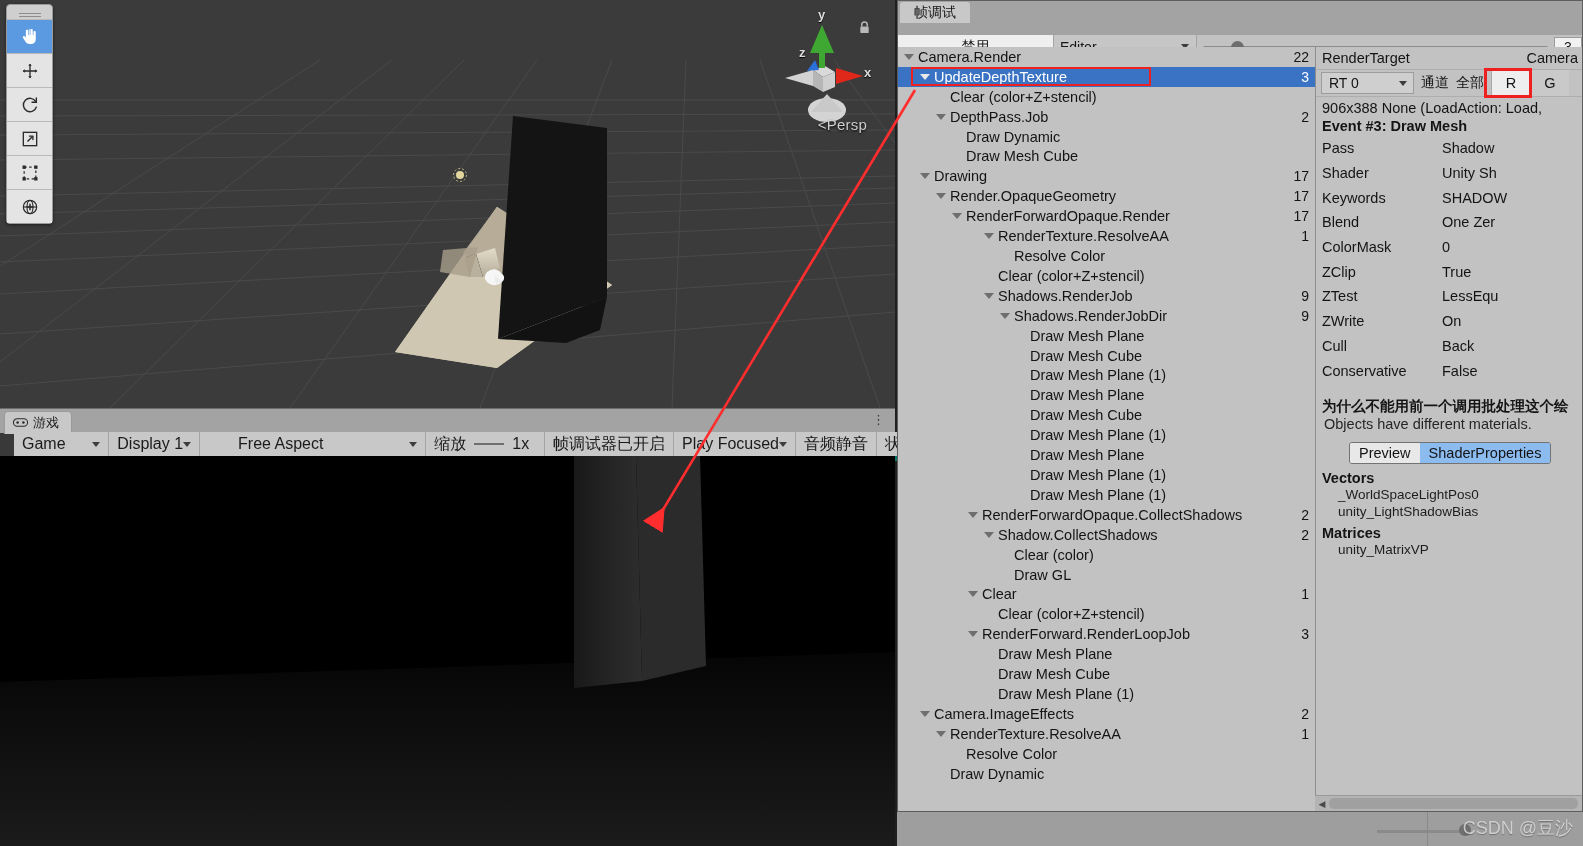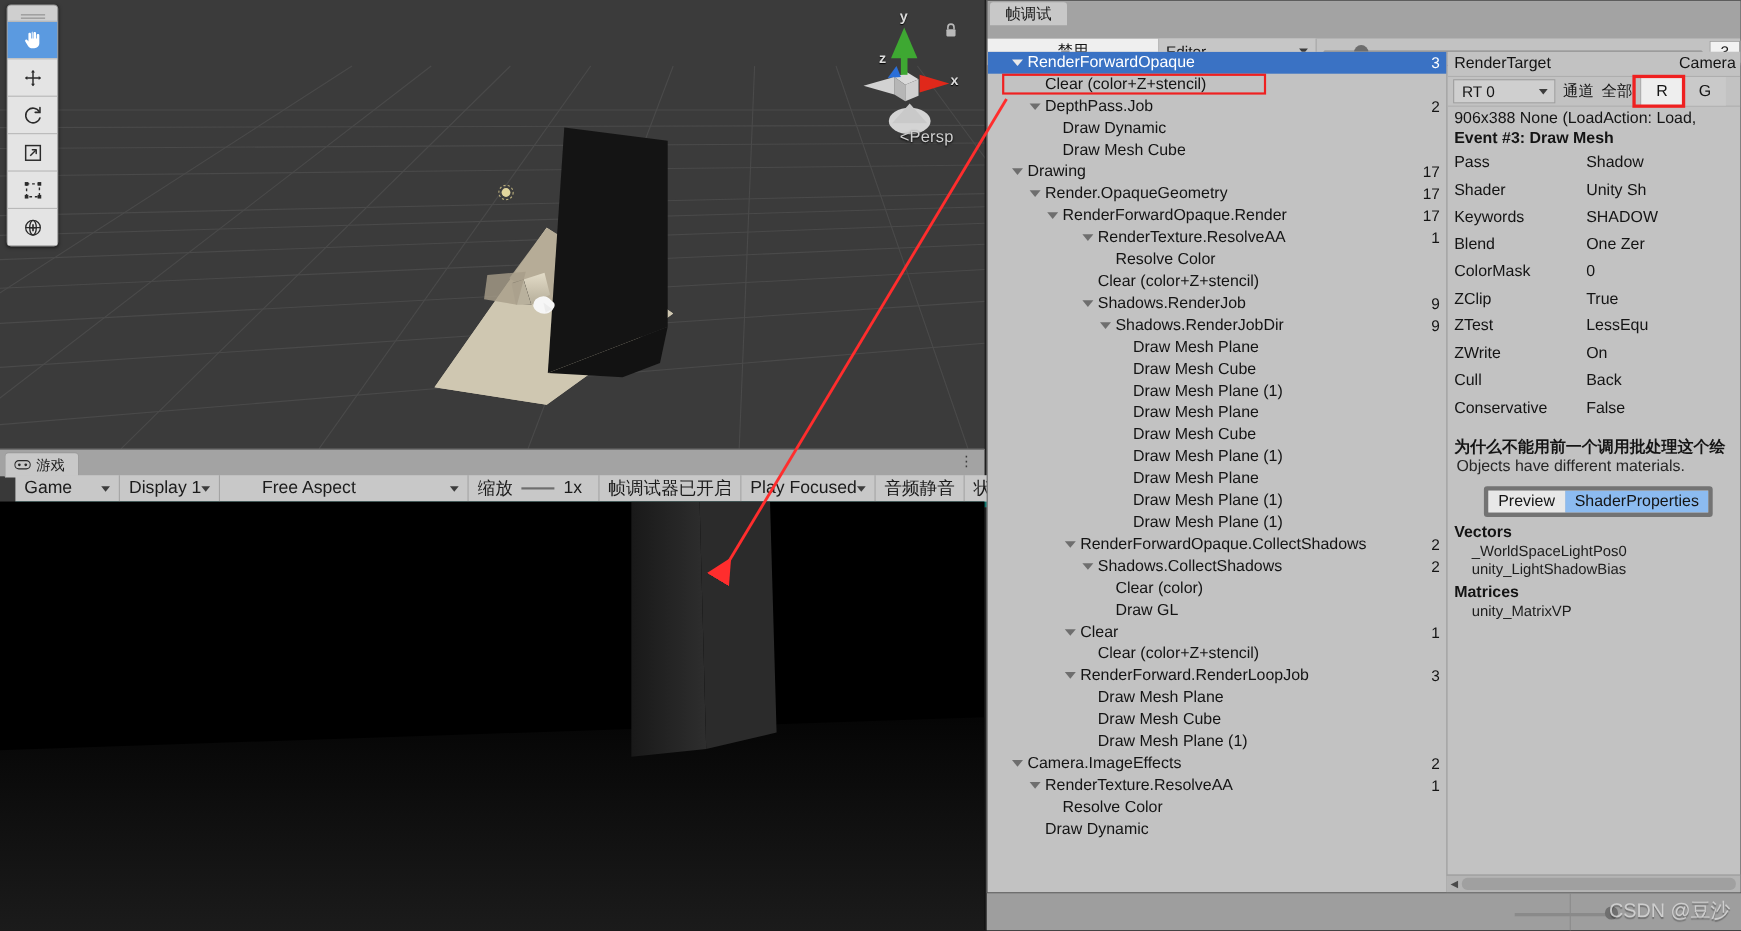--- a/index.html
+++ b/index.html
@@ -167,21 +167,21 @@
     border:3px solid #ef2020;box-sizing:border-box;pointer-events:none;
   }
   .rt-info{font-size:14.5px;color:#141414;padding:3px 0 0 6px;}
   .evt-title{font-size:14.5px;font-weight:bold;color:#141414;padding:2px 0 2px 6px;}
   .kv{display:flex;font-size:14.5px;color:#141414;height:24.7px;align-items:center;}
   .kv .k{width:120px;padding-left:6px;}
   .kv .v{flex:1;}
   .why-title{font-size:14.5px;font-weight:bold;color:#141414;padding-left:6px;}
   .why-body{font-size:14.5px;color:#262626;padding-left:8px;}
   .seg{
-    display:inline-flex;margin:10px 0 0 33px;border:4px solid #737373;border-radius:3px;overflow:hidden;
+    display:inline-flex;margin:10px 0 0 33px;border:1px solid #737373;border-radius:3px;overflow:hidden;
   }
   .seg div{padding:2px 9px;font-size:14.5px;color:#141414;background:#e8e8e8;}
   .seg div.on{background:#8cbbf0;}
   .sp-head{font-size:14.5px;font-weight:bold;color:#141414;padding-left:6px;margin-top:5px;}
   .sp-item{font-size:13.5px;color:#1d1d1d;padding-left:22px;line-height:17px;}
 
   .fd-hscroll{
     position:absolute;left:417px;right:0;bottom:0;height:15px;background:#b4b4b4;
     border-top:1px solid #9a9a9a;display:flex;align-items:center;
   }
@@ -490,24 +490,30 @@
       </div>
       <div class="fd-frame-num">
         <span>3</span>
       </div>
     </div>
 
     <div class="fd-body">
 
       <div id="fd-tree">
         <div id="tree-rows">
+            <div class="tree-row">
+              <span style="flex: 0 0 auto; width: 6px;"></span>
+              <span class="tri"></span>
+              <span class="label">Camera.Render</span>
+              <span class="count">22</span>
+            </div>
             <div class="tree-row sel">
               <span style="flex: 0 0 auto; width: 22px;"></span>
               <span class="tri"></span>
-              <span class="label">RenderForwardOpaque</span>
+              <span class="label">UpdateDepthTexture</span>
               <span class="count">3</span>
             </div>
             <div class="tree-row">
               <span style="flex: 0 0 auto; width: 38px;"></span>
               <span class="tri ghost"></span>
               <span class="label">Clear (color+Z+stencil)</span>
             </div>
             <div class="tree-row">
               <span style="flex: 0 0 auto; width: 38px;"></span>
               <span class="tri"></span>
@@ -617,21 +623,21 @@
             </div>
             <div class="tree-row">
               <span style="flex: 0 0 auto; width: 70px;"></span>
               <span class="tri"></span>
               <span class="label">RenderForwardOpaque.CollectShadows</span>
               <span class="count">2</span>
             </div>
             <div class="tree-row">
               <span style="flex: 0 0 auto; width: 86px;"></span>
               <span class="tri"></span>
-              <span class="label">Shadows.CollectShadows</span>
+              <span class="label">Shadow.CollectShadows</span>
               <span class="count">2</span>
             </div>
             <div class="tree-row">
               <span style="flex: 0 0 auto; width: 102px;"></span>
               <span class="tri ghost"></span>
               <span class="label">Clear (color)</span>
             </div>
             <div class="tree-row">
               <span style="flex: 0 0 auto; width: 102px;"></span>
               <span class="tri ghost"></span>

